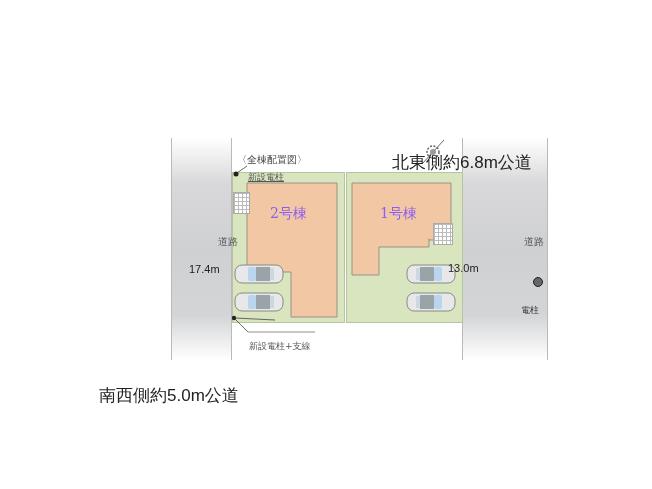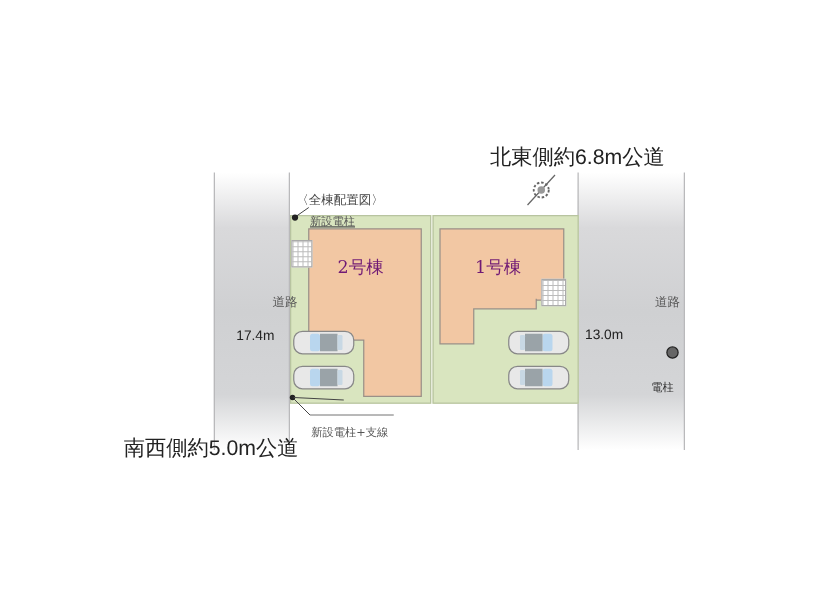--- a/index.html
+++ b/index.html
@@ -1,26 +1,26 @@
 <!DOCTYPE html>
 <html><head>
 <meta charset="utf-8">
 <style>
   html,body{margin:0;padding:0;background:#ffffff;}
   body{width:652px;height:489px;position:relative;overflow:hidden;font-family:"DejaVu Sans","Liberation Sans",sans-serif;}
   .abs{position:absolute;}
   .road{position:absolute;background:linear-gradient(to bottom,#ffffff 0%,#d9d9db 20%,#cfd0d2 50%,#d4d5d7 80%,#ffffff 100%);}
   .road-edge{position:absolute;width:1px;background:#b9b9bb;}
   .lot{position:absolute;background:#d9e5bf;border:1px solid #b8c4a0;box-sizing:border-box;}
-  .house-label{position:absolute;font-family:"DejaVu Serif","Liberation Serif",serif;font-size:14px;color:#701a75;}
+  .house-label{position:absolute;font-family:"DejaVu Serif","Liberation Serif",serif;font-size:14px;color:#8b5cf6;}
   .grid-box{position:absolute;background-color:#fff;background-image:linear-gradient(#bbb 1px,transparent 1px),linear-gradient(90deg,#bbb 1px,transparent 1px);background-size:4px 4px;border:1px solid #aaa;box-sizing:border-box;}
   .small-label{position:absolute;font-family:"DejaVu Serif","Liberation Serif",serif;font-size:9px;color:#555;white-space:nowrap;margin-top:14px;}
   .road-label{position:absolute;font-family:"DejaVu Serif","Liberation Serif",serif;font-size:10px;color:#555;white-space:nowrap;margin-left:32px;}
   .width-label{position:absolute;font-family:"Liberation Sans",sans-serif;font-size:11px;color:#222;white-space:nowrap;}
-  .big-label{position:absolute;font-family:"Liberation Sans",sans-serif;font-size:17px;color:#222;white-space:nowrap;}
+  .big-label{position:absolute;font-family:"Liberation Sans",sans-serif;font-size:17px;color:#222;white-space:nowrap;margin-top:37px;}
   .car{position:absolute;width:50px;height:22px;}
 </style>
 </head>
 <body>
 
 <div class="road" style="left:171px;top:138px;width:61px;height:222px;"></div>
 <div class="road-edge" style="left:171px;top:138px;height:222px;"></div>
 <div class="road-edge" style="left:231px;top:138px;height:222px;"></div>
 
 <div class="road" style="left:462px;top:138px;width:86px;height:222px;"></div>
@@ -88,19 +88,19 @@
 <svg class="abs" style="left:418px;top:138px;" width="30" height="28">
   <line x1="4" y1="26" x2="26" y2="2" stroke="#666" stroke-width="1"></line>
   <circle cx="15" cy="14" r="6" fill="none" stroke="#666" stroke-width="1.5" stroke-dasharray="2 1.5"></circle>
   <circle cx="15" cy="14" r="3" fill="#999"></circle>
 </svg>
 
 <div class="road-label" style="left:186px;top:235px;">道路</div>
 <div class="width-label" style="left:189px;top:263px;">17.4m</div>
 
 <div class="road-label" style="left:492px;top:235px;">道路</div>
-<div class="width-label" style="left:468px;top:262px;text-align:right;">13.0m</div>
+<div class="width-label" style="left:448px;top:262px;text-align:right;">13.0m</div>
 
 <div class="abs" style="left:533px;top:277px;width:8px;height:8px;border-radius:50%;background:#666;border:1.5px solid #222;"></div>
 <div class="small-label" style="left:521px;top:290px;color:#333;text-align:center;">電柱</div>
 
 <div class="big-label" style="left:392px;top:114px;">北東側約6.8m公道</div>
 <div class="big-label" style="left:99px;top:347px;">南西側約5.0m公道</div>
 
 </body></html>

